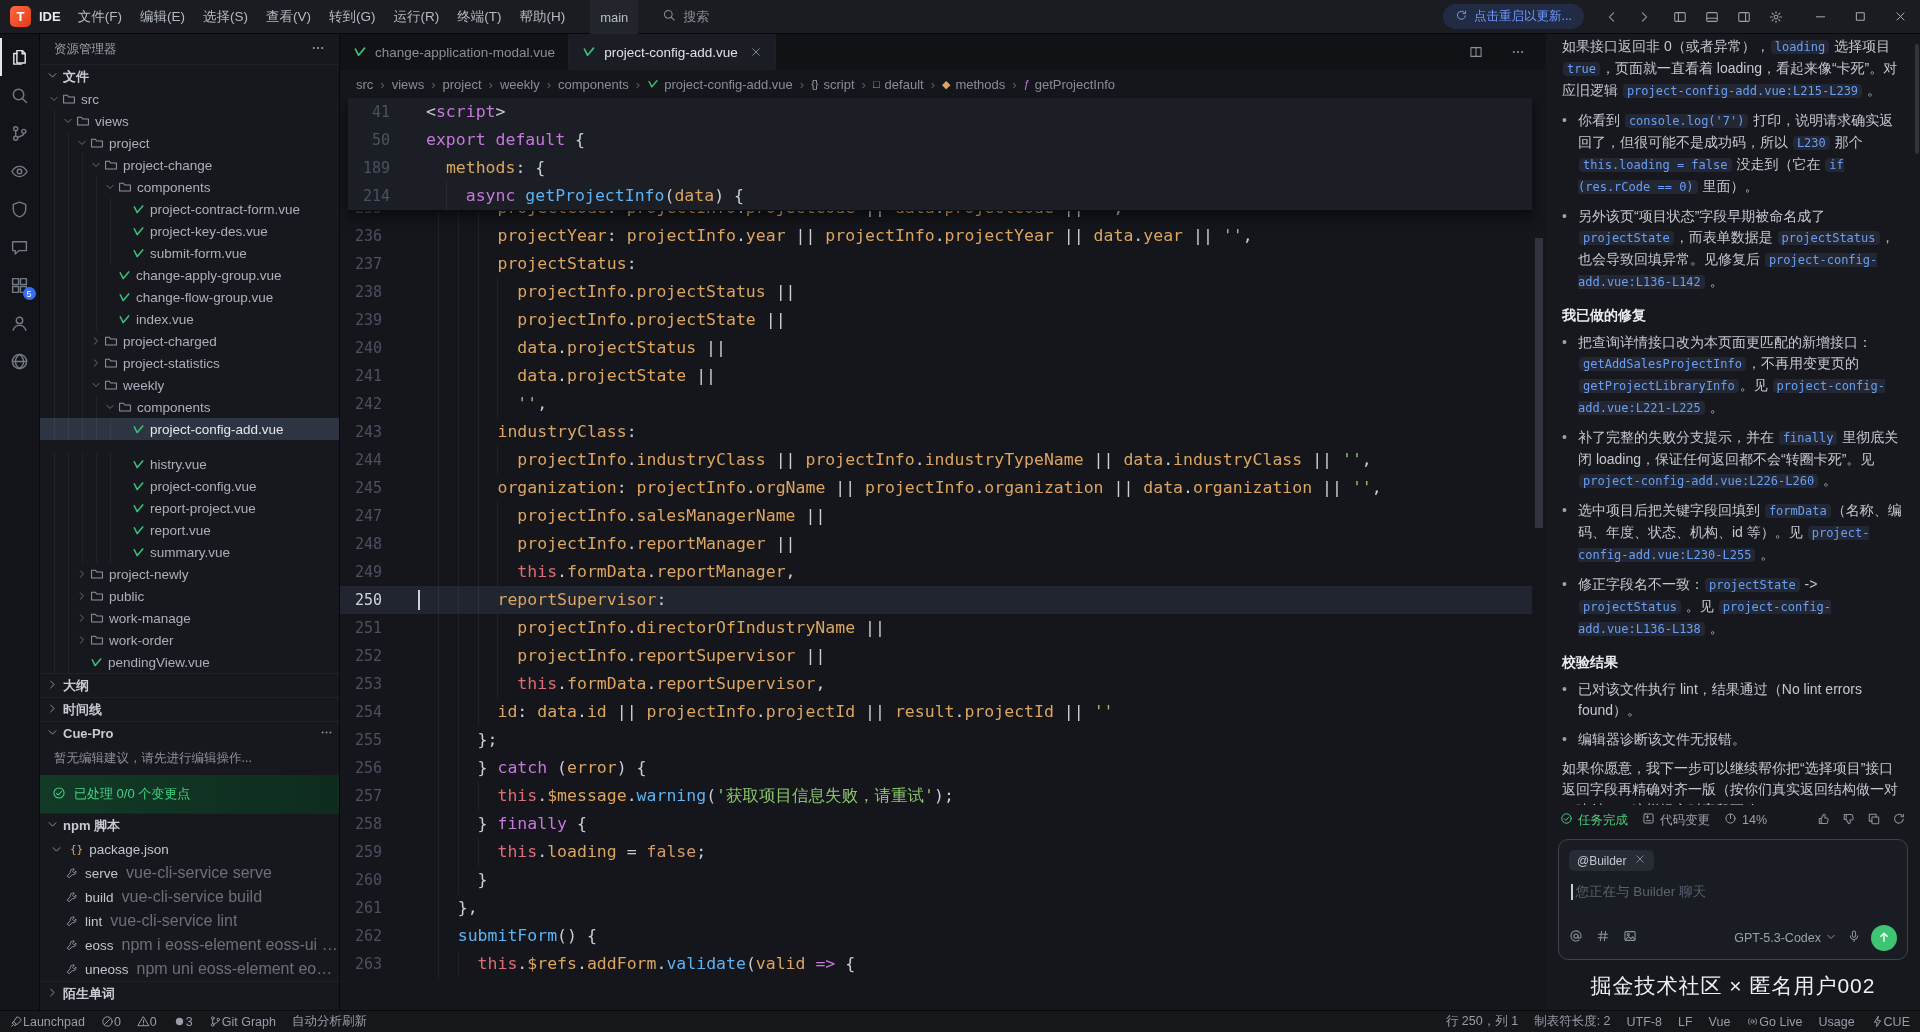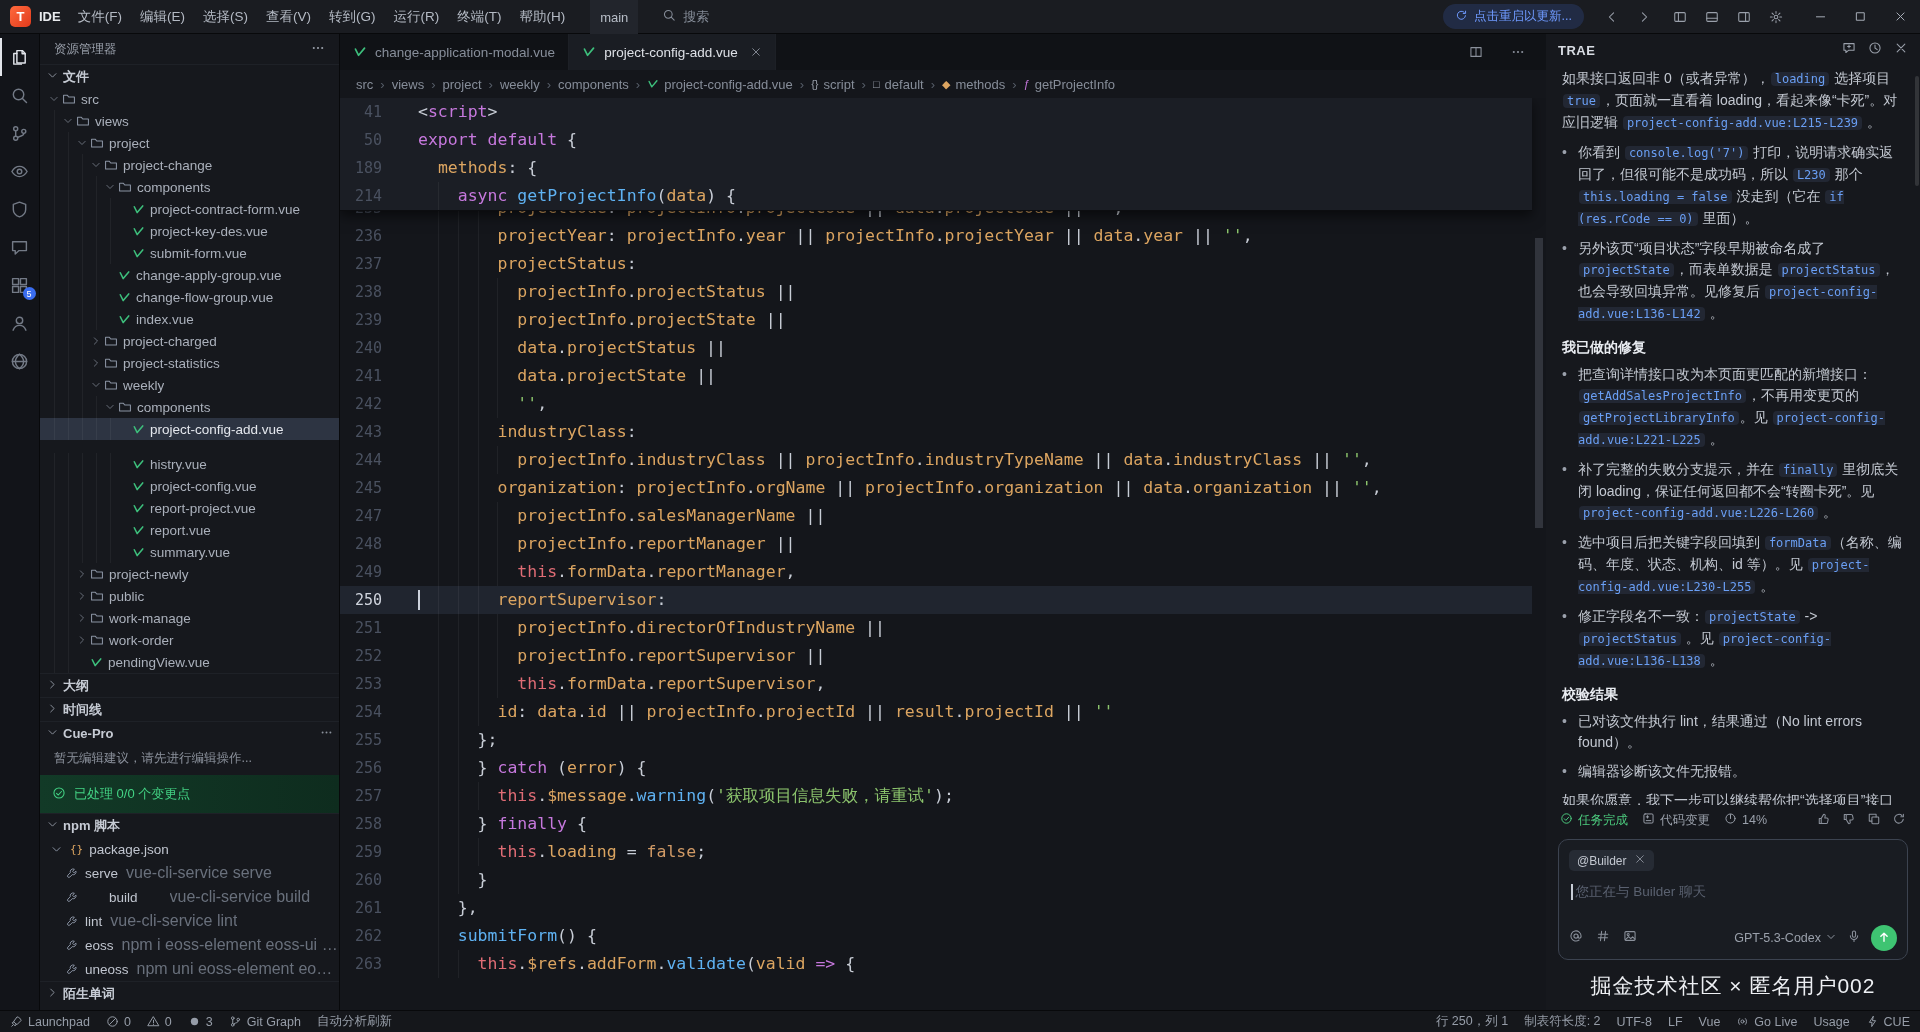--- a/index.html
+++ b/index.html
@@ -87,21 +87,21 @@
   #tab-actions { display:flex; gap:14px; padding:0 14px; align-items:center; color:#8b919c; }
   #breadcrumb { height:28px; flex:none; display:flex; align-items:center; gap:7px; padding:0 16px;
     font-size:13px; color:#868d99; background:#14161b; white-space:nowrap; }
   .bc-sep { color:#565d68; }
   .bc-item { display:flex; gap:5px; align-items:center; }
   .bcvue { color:#3dbf7c; font-size:12px; }
   .bc-sym { font-size:11px; }
 
   #codewrap { position:relative; flex:1; background:#14161b; overflow:hidden;
     font-family:"DejaVu Sans Mono",monospace; font-size:16.5px; line-height:28px; }
-  #sticky { position:absolute; top:0; left:0; right:14px; z-index:3; background:#1b1e25;
+  #sticky { position:absolute; top:0; left:8px; right:14px; z-index:3; background:#1b1e25;
     box-shadow:0 5px 12px rgba(0,0,0,.55); border-bottom:1px solid #0c0d10; }
   #codelines { position:absolute; top:96px; left:0; right:14px; }
   .cl { display:flex; height:28px; white-space:pre; }
   .ln { flex:none; width:72px; text-align:right; padding-right:30px; color:#4a5160; font-size:15px; }
   .ct { position:relative; flex:1; padding-left:6px; color:#c8cdd6; white-space:pre; }
   .cl.cur { background:#20252f; }
   .cl.cur .ln { color:#cfd4dd; }
   .cl.cur .ct::before { content:""; position:absolute; left:6px; top:4px; bottom:4px; width:2px; background:#ccd2dc; }
   .gd { position:absolute; top:0; bottom:0; width:1px; background:rgba(255,255,255,.055); }
   .tk-a { color:#dca561; } .tk-o { color:#c8cdd6; } .tk-s { color:#8bc36c; }
@@ -141,21 +141,21 @@
   .ct-right { display:flex; gap:10px; align-items:center; color:#8b919c; }
   .model { font-size:12.5px; color:#9aa0ab; display:inline-flex; gap:4px; align-items:center; }
   .send { width:26px; height:26px; border-radius:50%; background:#3ec472; border:none; color:#fff;
     display:flex; align-items:center; justify-content:center; cursor:pointer; }
   .watermark { flex:none; text-align:center; font-size:21px; color:#eef0f4; padding:4px 0 10px; letter-spacing:1px; }
 
   
   #statusbar { height:22px; flex:none; background:#15171b; border-top:1px solid #08090b;
     display:flex; justify-content:space-between; align-items:center; padding:0 10px; font-size:12.5px; color:#969da8; }
   #sb-left,#sb-right { display:flex; gap:16px; align-items:center; }
-  .sb-item { display:flex; gap:5px; align-items:center; white-space:nowrap; }
+  .sb-item { display:flex; align-items:center; white-space:nowrap; }
 </style>
 </head>
 <body>
 
 <div id="app">
 
   <header id="titlebar">
     <div class="tb-left">
       <div class="logo">
         <span class="logo-badge">T</span>
@@ -822,21 +822,21 @@
           </div>
           <div class="nrow" style="padding-left: 26px;">
             <span class="ic s13">
               <svg viewBox="0 0 16 16" width="1em" height="1em" fill="none" stroke="currentColor" stroke-width="1.2" stroke-linecap="round" stroke-linejoin="round">
                 <path d="M9.8 2.5a3.6 3.6 0 0 0-4.5 4.5l-3 3a1.7 1.7 0 0 0 2.4 2.4l3-3a3.6 3.6 0 0 0 4.5-4.5L9.9 7.2 8.5 5.8z"></path>
               </svg>
             </span>
             <span>serve</span>
             <span class="ndesc">vue-cli-service serve</span>
           </div>
-          <div class="nrow" style="padding-left: 26px; gap: 24px;">
+          <div class="nrow" style="padding-left: 26px;">
             <span class="ic s13">
               <svg viewBox="0 0 16 16" width="1em" height="1em" fill="none" stroke="currentColor" stroke-width="1.2" stroke-linecap="round" stroke-linejoin="round">
                 <path d="M9.8 2.5a3.6 3.6 0 0 0-4.5 4.5l-3 3a1.7 1.7 0 0 0 2.4 2.4l3-3a3.6 3.6 0 0 0 4.5-4.5L9.9 7.2 8.5 5.8z"></path>
               </svg>
             </span>
             <span>build</span>
             <span class="ndesc">vue-cli-service build</span>
           </div>
           <div class="nrow" style="padding-left: 26px;">
             <span class="ic s13">
@@ -1010,42 +1010,20 @@
             <div class="cl"><span class="ln">262</span><span class="ct"><i class="gd" style="left: calc(2ch + 6px);"></i><span>    </span><span class="tk-f">submitForm</span><span class="tk-o">() {</span></span></div>
             <div class="cl"><span class="ln">263</span><span class="ct"><i class="gd" style="left: calc(2ch + 6px);"></i><i class="gd" style="left: calc(4ch + 6px);"></i><span>      </span><span class="tk-t">this</span><span class="tk-o">.</span><span class="tk-a">$refs</span><span class="tk-o">.</span><span class="tk-a">addForm</span><span class="tk-o">.</span><span class="tk-f">validate</span><span class="tk-o">(</span><span class="tk-a">valid</span><span class="tk-o"> </span><span class="tk-k">=&gt;</span><span class="tk-o"> {</span></span></div>
           </div>
         <div class="vscroll">
           <div class="vthumb"></div>
         </div>
       </div>
     </section>
 
     <aside id="chat">
-      <div class="chat-header">
-        <span class="chat-title">TRAE</span>
-        <div id="chat-header-icons">
-            <span class="ch-btn"><span class="ic s14">
-                <svg viewBox="0 0 16 16" width="1em" height="1em" fill="none" stroke="currentColor" stroke-width="1.2" stroke-linecap="round" stroke-linejoin="round">
-                  <path d="M2.2 3h11.6v7.6H7.4l-3 2.6v-2.6H2.2z"></path>
-                  <path d="M8 4.6v3.2M6.4 6.2h3.2"></path>
-                </svg>
-              </span></span>
-            <span class="ch-btn"><span class="ic s14">
-                <svg viewBox="0 0 16 16" width="1em" height="1em" fill="none" stroke="currentColor" stroke-width="1.2" stroke-linecap="round" stroke-linejoin="round">
-                  <circle cx="8" cy="8" r="5.8"></circle>
-                  <path d="M8 4.6V8l2.6 1.8"></path>
-                </svg>
-              </span></span>
-            <span class="ch-btn"><span class="ic s14">
-                <svg viewBox="0 0 16 16" width="1em" height="1em" fill="none" stroke="currentColor" stroke-width="1.2" stroke-linecap="round" stroke-linejoin="round">
-                  <path d="M3.6 3.6l8.8 8.8M12.4 3.6l-8.8 8.8"></path>
-                </svg>
-              </span></span>
-          </div>
-      </div>
       <div id="chat-scroll">
         <div class="chat-thumb"></div>
       <div class="cb cb-p"><span class="cbody"><span class="itext">如果接口返回非 0（或者异常），</span><span class="icode">loading</span><span class="itext"> 选择项目 </span><span class="icode">true</span><span class="itext">，页面就一直看着 loading，看起来像“卡死”。对应旧逻辑 </span><span class="ilink">project-config-add.vue:L215-L239</span><span class="itext"> 。</span></span></div>
           <div class="cb cb-b">
             <span class="blt">•</span>
             <span class="cbody"><span class="itext">你看到 </span><span class="icode">console.log('7')</span><span class="itext"> 打印，说明请求确实返回了，但很可能不是成功码，所以 </span><span class="icode">L230</span><span class="itext"> 那个 </span><span class="icode">this.loading = false</span><span class="itext"> 没走到（它在 </span><span class="icode">if (res.rCode == 0)</span><span class="itext"> 里面）。</span></span>
           </div>
           <div class="cb cb-b">
             <span class="blt">•</span>
             <span class="cbody"><span class="itext">另外该页“项目状态”字段早期被命名成了 </span><span class="icode">projectState</span><span class="itext">，而表单数据是 </span><span class="icode">projectStatus</span><span class="itext">，也会导致回填异常。见修复后 </span><span class="ilink">project-config-add.vue:L136-L142</span><span class="itext"> 。</span></span>

